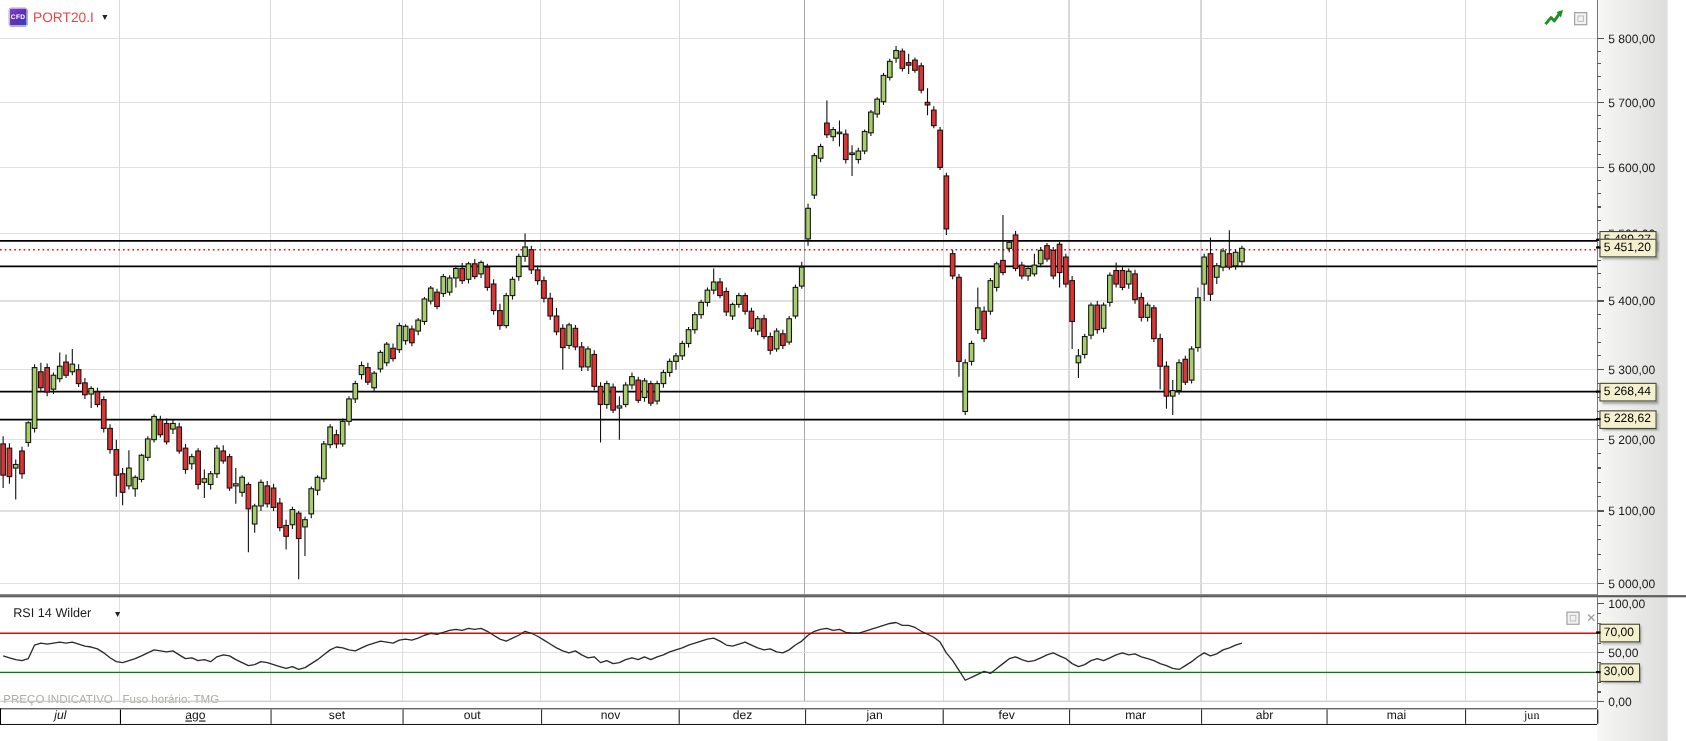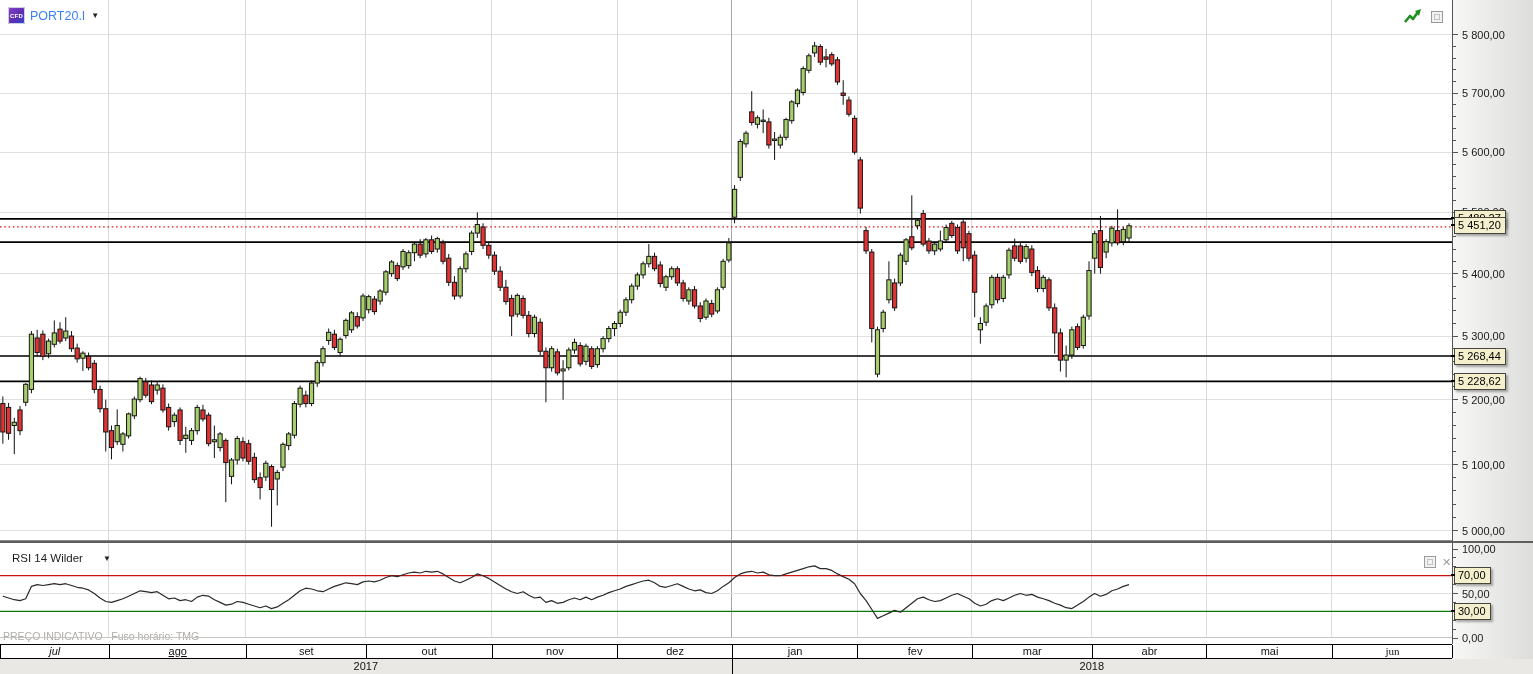--- a/index.html
+++ b/index.html
@@ -1,30 +1,30 @@
 <!DOCTYPE html>
 <html><head>
 <meta charset="utf-8">
 <style>
   html,body{margin:0;padding:0;background:#fff;}
   .root{position:relative;width:1533px;height:674px;background:#fff;overflow:hidden;
         font-family:"Liberation Sans",sans-serif;color:#1a1a1a;}
   svg{display:block;}
   #main-svg{position:absolute;left:0;top:0;}
   #rsi-svg{position:absolute;left:0;top:543px;}
-  .gutter{position:absolute;left:1452px;top:0;width:81px;height:674px;
+  .gutter{position:absolute;left:1452px;top:0;width:64px;height:674px;
           background:linear-gradient(90deg,#f7f7f6 0%,#dddddb 100%);}
   #paxis-svg,#raxis-svg{position:absolute;left:0;}
   #paxis-svg{top:0;} #raxis-svg{top:543px;}
   .sep{position:absolute;left:0;top:541px;width:1533px;height:2px;background:#5e5e5e;z-index:5;}
   .inst{position:absolute;left:8px;top:7px;display:flex;align-items:center;gap:5px;z-index:6;cursor:default;}
   .cfd{width:17px;height:17px;border-radius:2px;display:flex;align-items:center;justify-content:center;
        background:linear-gradient(135deg,#8a3fd0 0%,#5c2fae 55%,#2b47d6 100%);
        color:#fff;font-size:6px;font-weight:bold;letter-spacing:.3px;box-shadow:0 0 0 1px #cfcfe8 inset;}
-  .instname{font-size:12.5px;color:#3b82f6;}
+  .instname{font-size:12.5px;color:#ef4444;}
   .caret{font-size:8px;color:#222;margin-left:1px;}
   .chart-icons{position:absolute;left:1403px;top:8px;display:flex;align-items:center;gap:8px;z-index:6;}
   .winbtn{width:10px;height:10px;border:1px solid #9a9a9a;background:#f2f2f2;display:inline-block;position:relative;}
   .winbtn::after{content:"";position:absolute;left:2px;top:2px;right:2px;bottom:2px;border:1px solid #c2c2c2;}
   .rsi-head{position:absolute;left:12px;top:552px;display:flex;align-items:center;gap:19px;z-index:6;}
   .rsi-title{font-size:11.5px;color:#1c1c1c;}
   .rsi-icons{position:absolute;left:1424px;top:556px;display:flex;align-items:center;gap:6px;z-index:6;}
   .closebtn{font-size:11px;color:#9a9a9a;line-height:10px;}
   .status{position:absolute;left:3px;top:630px;font-size:10.5px;color:#aeaca8;z-index:3;white-space:pre;}
   .statusline{position:absolute;left:0;top:637px;width:1452px;height:1px;background:#c6c4c0;z-index:4;}
@@ -605,19 +605,14 @@
       <div class="mcell" style="left: 365.858px; width: 125.764px;">out</div>
       <div class="mcell" style="left: 491.622px; width: 125.764px;">nov</div>
       <div class="mcell" style="left: 617.386px; width: 114.331px;">dez</div>
       <div class="mcell" style="left: 731.717px; width: 125.764px;">jan</div>
       <div class="mcell" style="left: 857.48px; width: 114.331px;">fev</div>
       <div class="mcell" style="left: 971.811px; width: 120.047px;">mar</div>
       <div class="mcell" style="left: 1091.86px; width: 114.331px;">abr</div>
       <div class="mcell" style="left: 1206.19px; width: 125.764px;">mai</div>
       <div class="mcell" style="left: 1331.95px; width: 120.047px; font-family: Liberation Serif, serif;">jun</div>
     </div>
-  <div id="yearstrip">
-      <span class="ylabel" style="left: 365.858px;">2017</span>
-      <span class="ylabel" style="left: 1091.86px;">2018</span>
-      <div class="ydiv" style="left: 731.717px;"></div>
-    </div>
 
 </div>
 
 </body></html>

